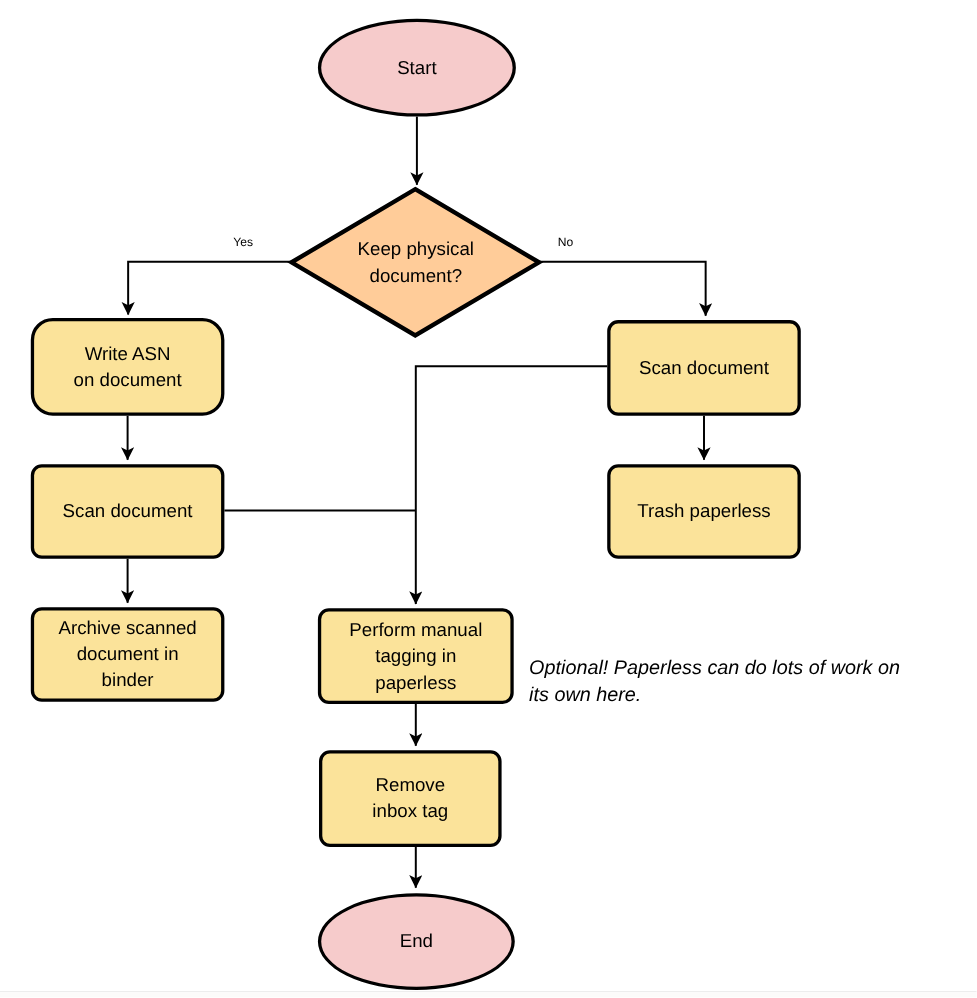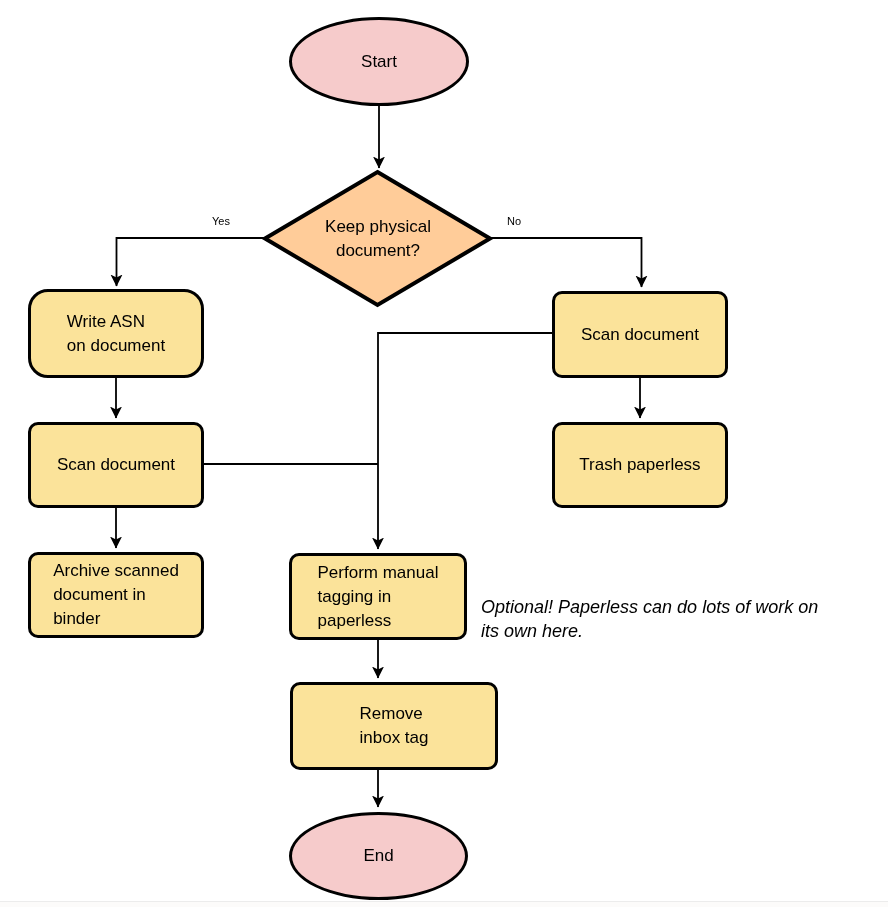--- a/index.html
+++ b/index.html
@@ -27,21 +27,21 @@
     left: 0; top: 0;
     width: 888px; height: 907px;
     z-index: 1;
   }
   .node {
     position: absolute;
     z-index: 2;
     display: flex;
     align-items: center;
     justify-content: center;
-    text-align: left;
+    text-align: center;
     font-size: 17px;
     line-height: 24px;
     white-space: pre-line;
     background: var(--process_fill);
     border: 3px solid var(--stroke);
     border-radius: 10px;
   }
   .node.terminal {
     background: var(--terminal_fill);
     border-width: 3.5px;
@@ -151,21 +151,21 @@
   </div>
   <div class="node" style="left:552px; top:422px; width:176px; height:86px;">
     <span>Trash paperless</span>
   </div>
 
   <div class="node" style="left:289px; top:553px; width:178px; height:87px;">
     <span>Perform manual
 tagging in
 paperless</span>
   </div>
-  <div class="node" style="left:290px; top:682px; width:208px; height:88px;">
+  <div class="node" style="left:290px; top:682px; width:166px; height:88px;">
     <span>Remove
 inbox tag</span>
   </div>
 
   <div class="node terminal" style="left:289px; top:812px; width:179px; height:88px;">
     <span>End</span>
   </div>
 
   <div class="note" style="left:481px; top:595px;">Optional! Paperless can do lots of work on
 its own here.</div>

